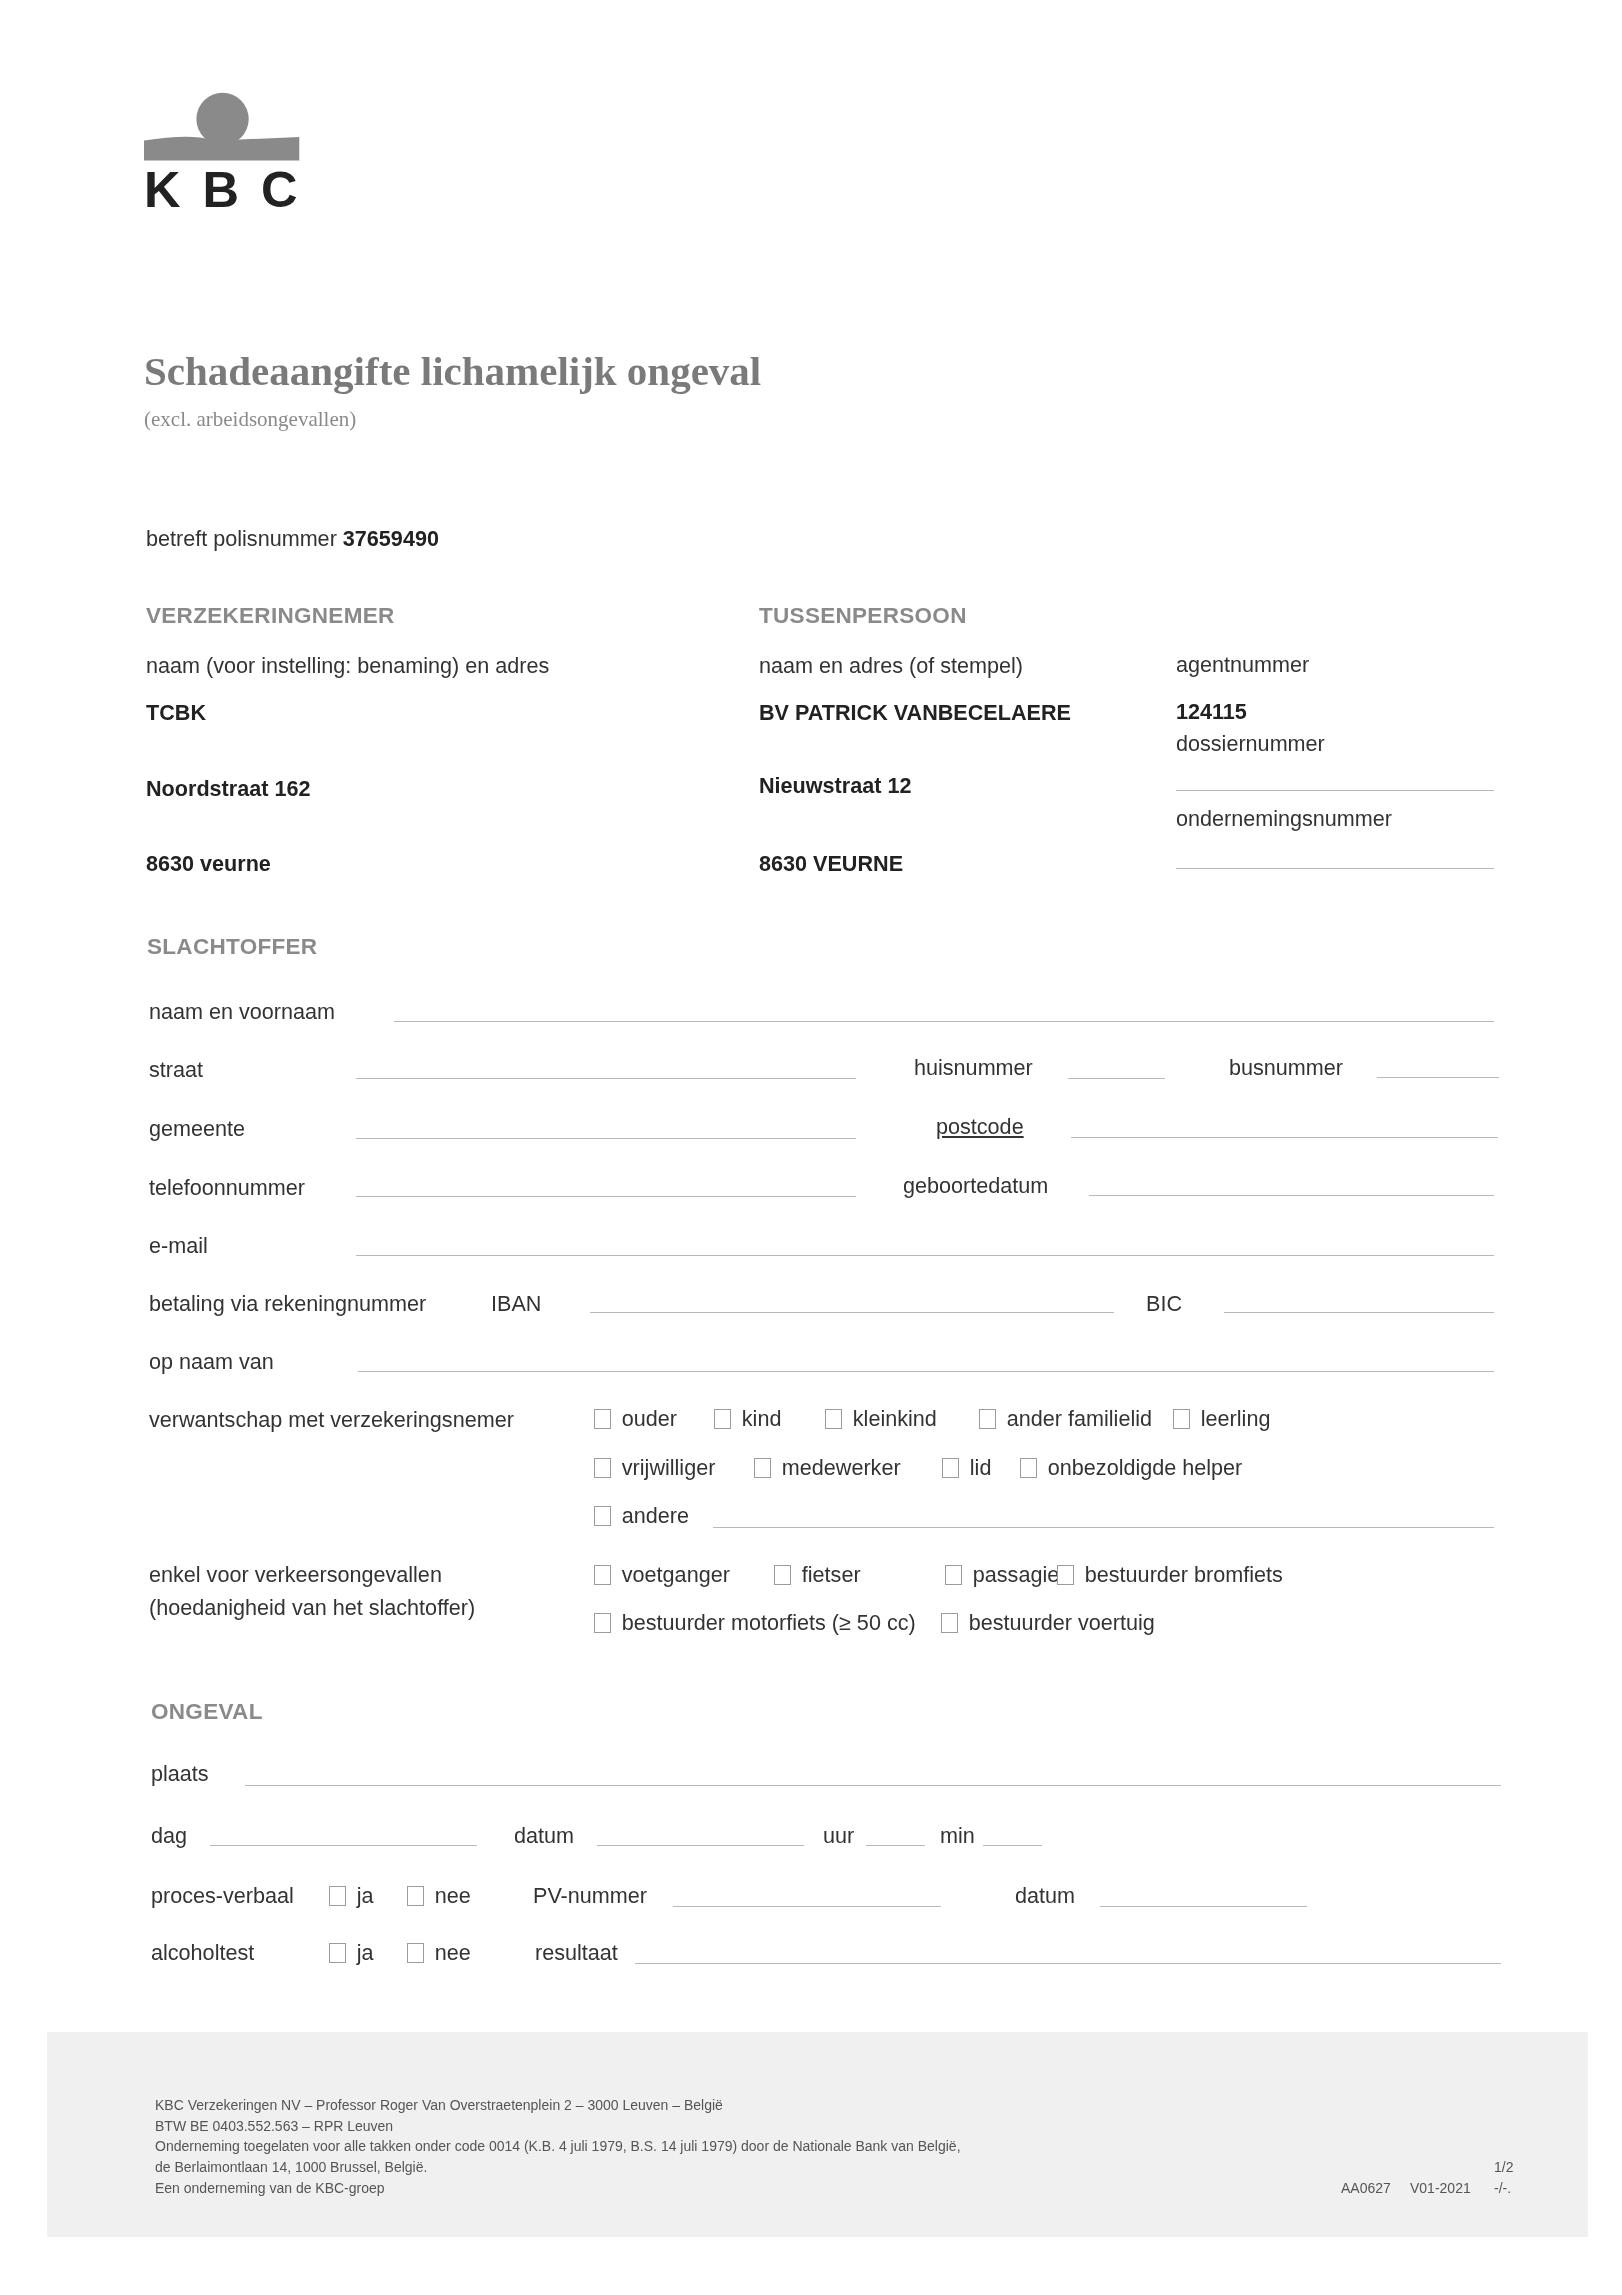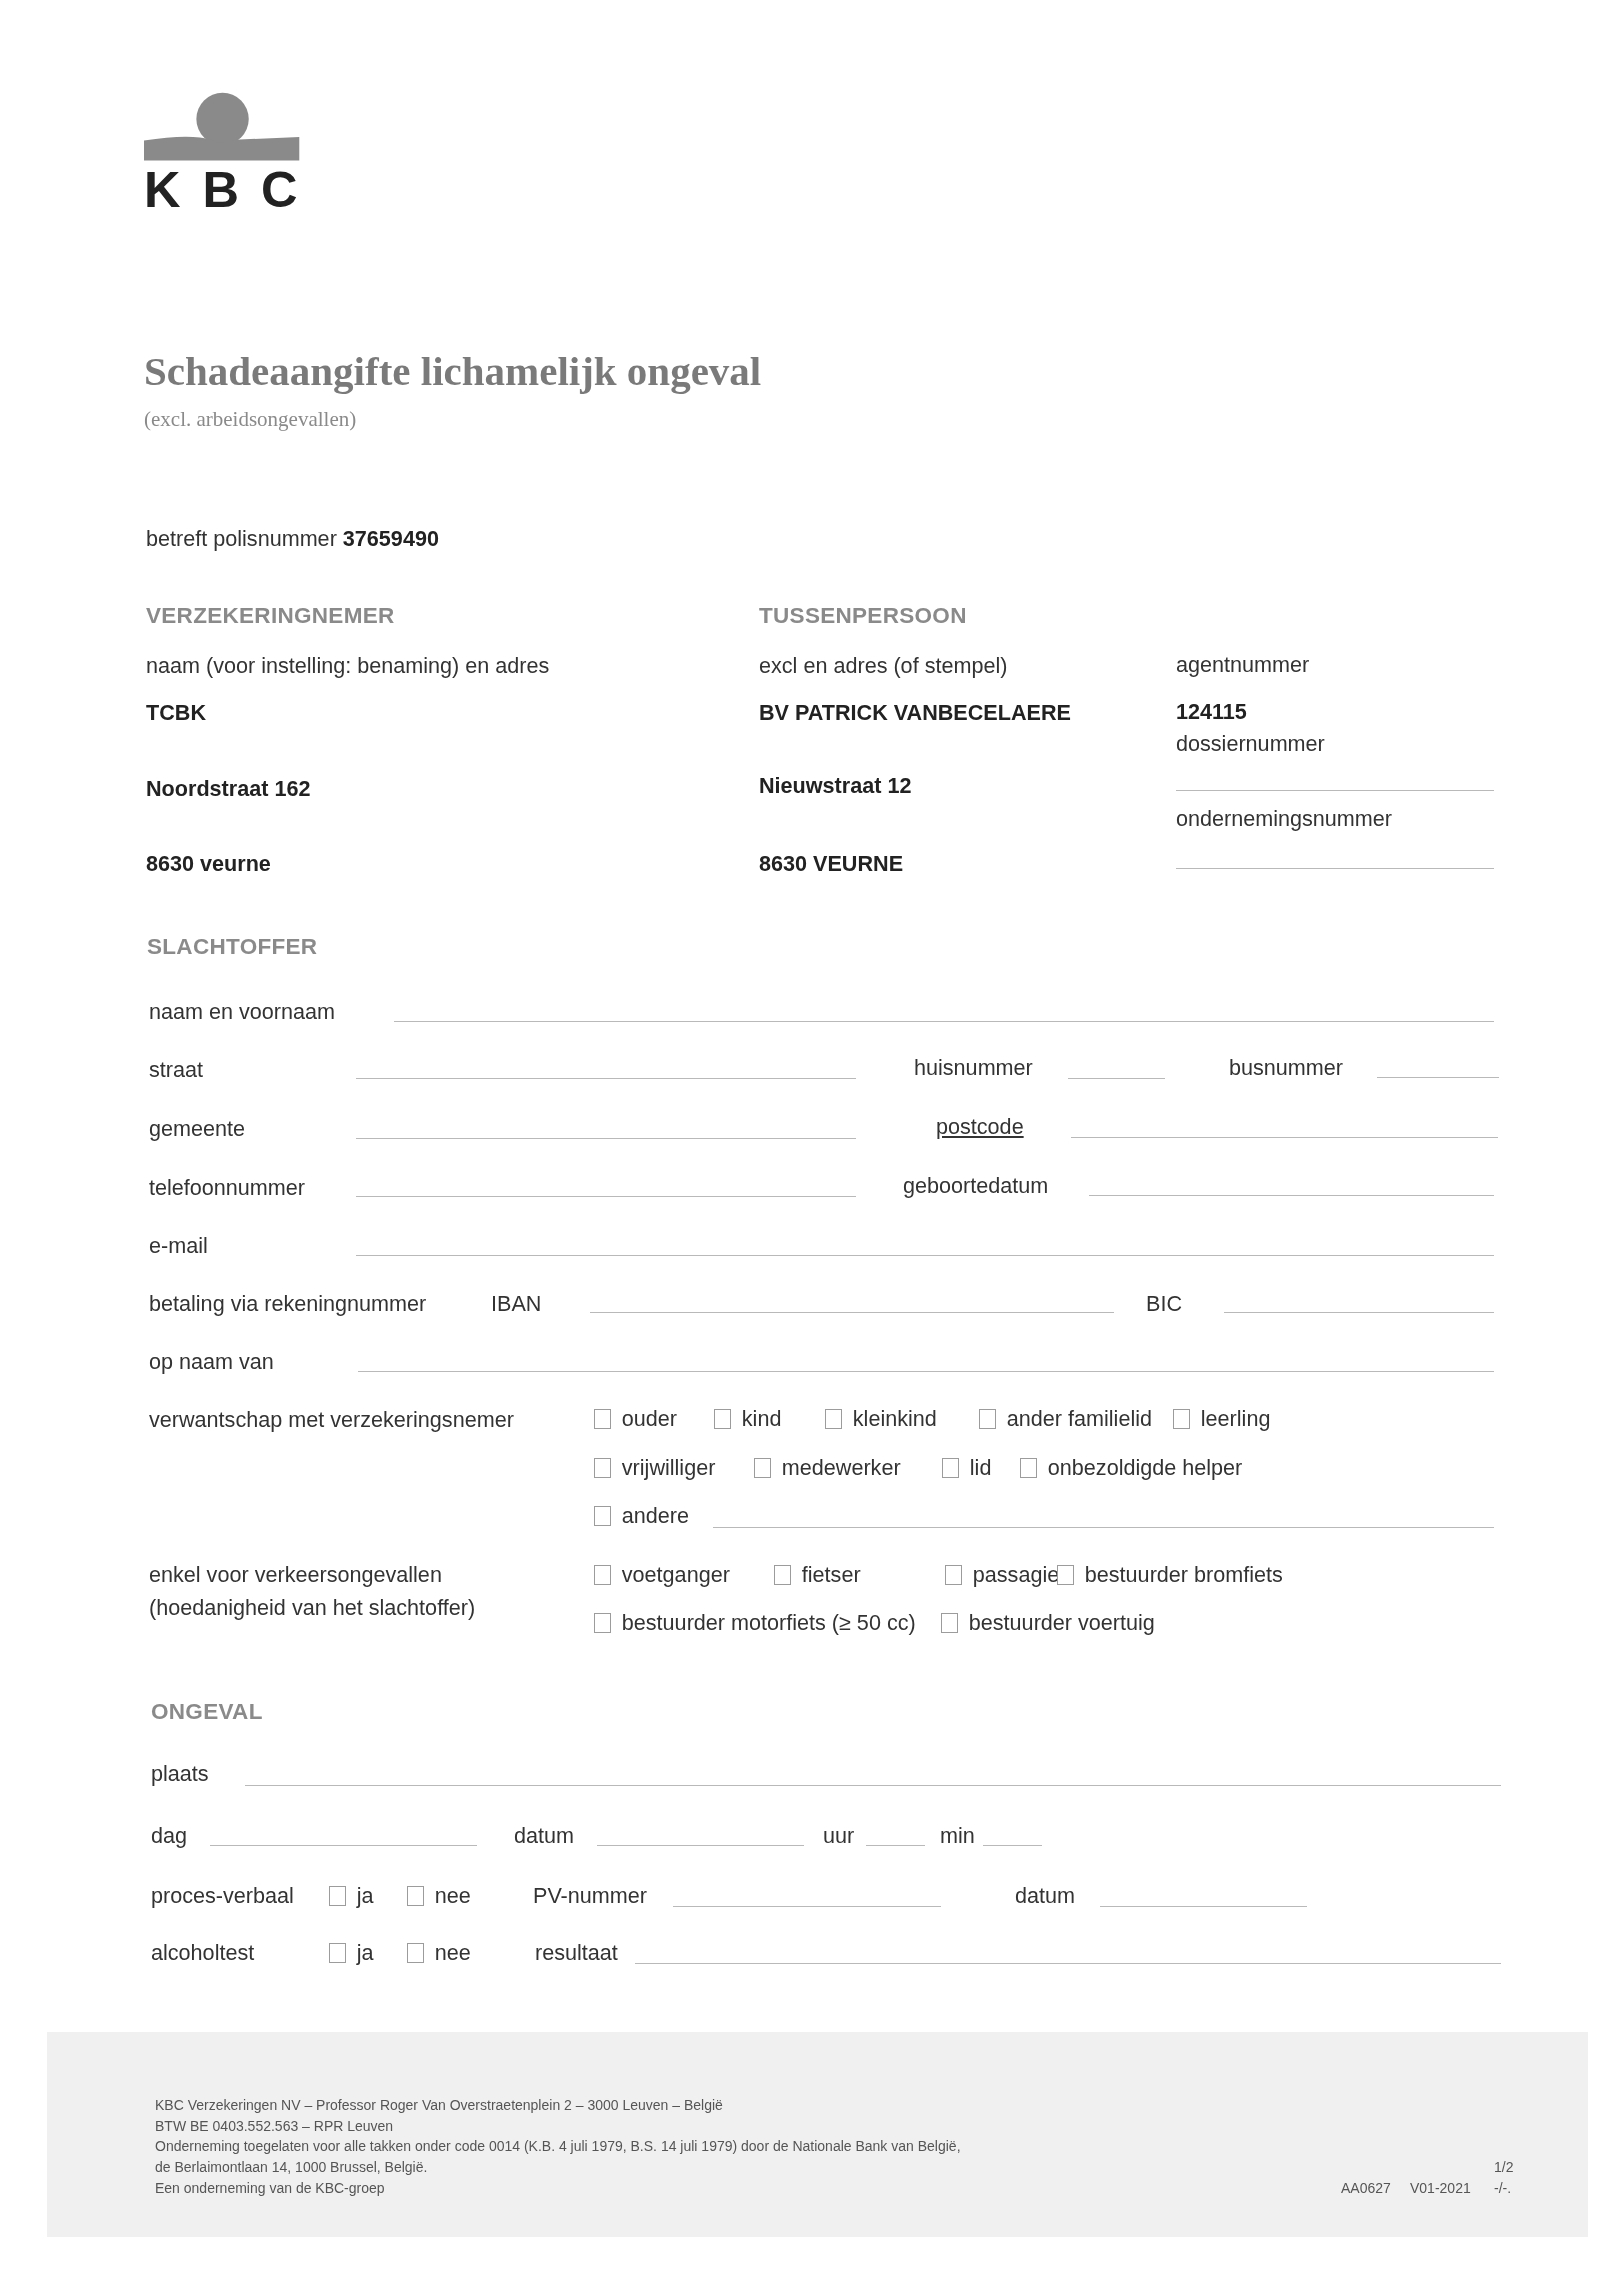--- a/index.html
+++ b/index.html
@@ -37,21 +37,21 @@
   <b class="val">37659490</b>
 </div>
 
 <div class="abs sec" style="left:146px; top:603px;">VERZEKERINGNEMER</div>
 <div class="abs lbl" style="left:146px; top:653px;">naam (voor instelling: benaming) en adres</div>
 <div class="abs val" style="left:146px; top:700px;">TCBK</div>
 <div class="abs val" style="left:146px; top:776px;">Noordstraat 162</div>
 <div class="abs val" style="left:146px; top:851px;">8630 veurne</div>
 
 <div class="abs sec" style="left:759px; top:603px;">TUSSENPERSOON</div>
-<div class="abs lbl" style="left:759px; top:653px;">excl en adres (of stempel)</div>
+<div class="abs lbl" style="left:759px; top:653px;">naam en adres (of stempel)</div>
 <div class="abs val" style="left:759px; top:700px;">BV PATRICK VANBECELAERE</div>
 <div class="abs val" style="left:759px; top:773px;">Nieuwstraat 12</div>
 <div class="abs val" style="left:759px; top:851px;">8630 VEURNE</div>
 
 <div class="abs lbl" style="left:1176px; top:652px;">agentnummer</div>
 <div class="abs val" style="left:1176px; top:699px;">124115</div>
 <div class="abs lbl" style="left:1176px; top:731px;">dossiernummer</div>
 <div class="line" style="left:1176px; top:790px; width:318px;"></div>
 <div class="abs lbl" style="left:1176px; top:806px;">ondernemingsnummer</div>
 <div class="line" style="left:1176px; top:868px; width:318px;"></div>

